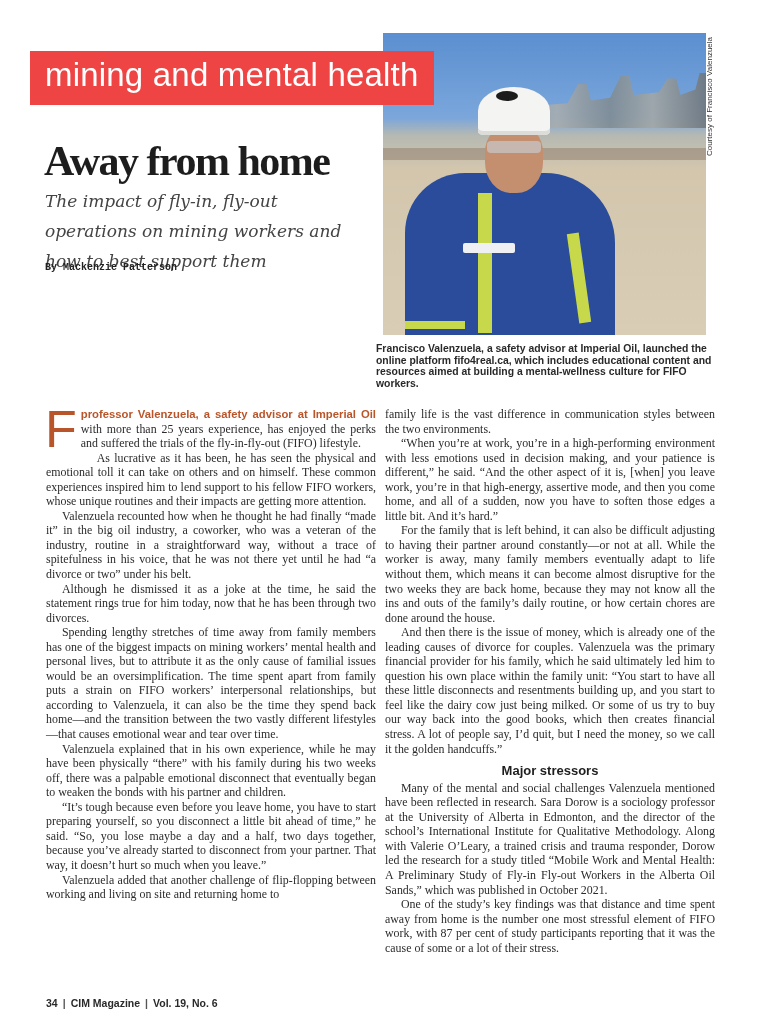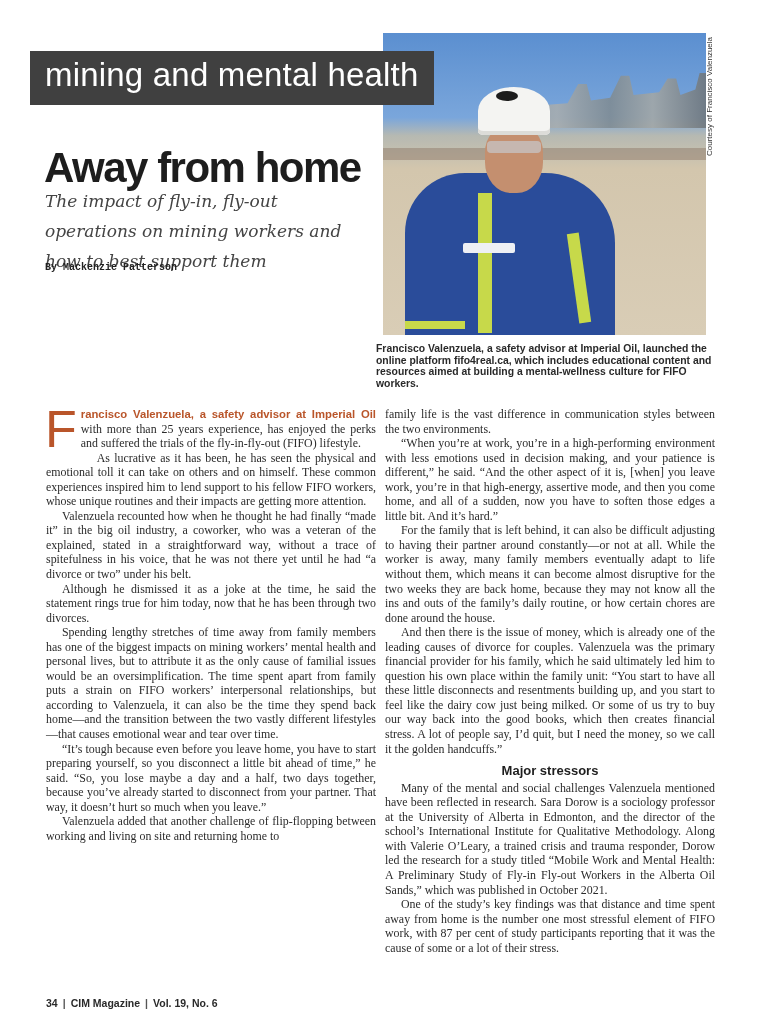--- a/index.html
+++ b/index.html
@@ -49,36 +49,36 @@
     background: #f4f4f2; border-radius: 50% 50% 8% 8%;
     box-shadow: inset 0 -4px 0 #dcdcd8;
   }
   .photo .helmet-logo {
     position: absolute; left: 113px; top: 58px; width: 22px; height: 10px;
     background: #1c1c1c; border-radius: 50%;
   }
 
   .category-bar {
     position: absolute; left: 30px; top: 51px; width: 404px; height: 54px;
-    background: #404040; z-index: 2;
+    background: #ef4444; z-index: 2;
   }
   .category-bar span {
     position: absolute; left: 15px; top: 5px;
     font-family: "Liberation Sans", sans-serif; font-size: 33px; color: #fff;
     letter-spacing: 0.2px; white-space: nowrap;
   }
   .credit {
     position: absolute; left: 705px; top: 36px; width: 14px; height: 120px;
     font-family: "Liberation Sans", sans-serif; font-size: 8px; color: #333;
     writing-mode: vertical-rl; transform: rotate(180deg);
     white-space: nowrap; text-align: left;
   }
   .headline {
-    position: absolute; left: 44px; top: 144px;
-    font-family: Liberation Sans, sans-serif; font-weight: bold; font-size: 42px;
+    position: absolute; left: 44px; top: 137px;
+    font-family: Liberation Serif, serif; font-weight: bold; font-size: 42px;
     color: #1d1d1d; letter-spacing: -1.5px; white-space: nowrap;
   }
   .deck {
     position: absolute; left: 45px; top: 186px; width: 320px;
     font-family: "DejaVu Serif", serif; font-style: italic; font-size: 17px;
     line-height: 30px; color: #444;
   }
   .byline {
     position: absolute; left: 45px; top: 262px;
     font-family: Liberation Mono, monospace; font-weight: bold; font-size: 10px; color: #222;
@@ -138,25 +138,26 @@
 
 <div class="credit">Courtesy of Francisco Valenzuela</div>
 
 <h1 class="headline" style="margin:0;">Away from home</h1>
 <div class="deck">The impact of fly-in, fly-out operations on mining workers and how to best support them</div>
 <div class="byline">By Mackenzie Patterson</div>
 
 <div class="caption">Francisco Valenzuela, a safety advisor at Imperial Oil, launched the online platform fifo4real.ca, which includes educational content and resources aimed at building a mental-wellness culture for FIFO workers.</div>
 
 <div class="col left">
-  <p class="first"><span class="dropcap">F</span><span class="lead-in">rancisco Valenzuela, a safety advisor at Imperial Oil</span><span> with more than 25 years experience, has enjoyed the perks and suffered the trials of the fly-in-fly-out (FIFO) lifestyle.</span></p>
+  <p class="first"><span class="dropcap">F</span><span class="lead-in">professor Valenzuela, a safety advisor at Imperial Oil</span><span> with more than 25 years experience, has enjoyed the perks and suffered the trials of the fly-in-fly-out (FIFO) lifestyle.</span></p>
   <p>As lucrative as it has been, he has seen the physical and emotional toll it can take on others and on himself. These common experiences inspired him to lend support to his fellow FIFO workers, whose unique routines and their impacts are getting more attention.</p>
-  <p>Valenzuela recounted how when he thought he had finally “made it” in the big oil industry, a coworker, who was a veteran of the explained, stated in a straightforward way, without a trace of spitefulness in his voice, that he was not there yet until he had “a divorce or two” under his belt.</p>
+  <p>Valenzuela recounted how when he thought he had finally “made it” in the big oil industry, a coworker, who was a veteran of the industry, routine in a straightforward way, without a trace of spitefulness in his voice, that he was not there yet until he had “a divorce or two” under his belt.</p>
   <p>Although he dismissed it as a joke at the time, he said the statement rings true for him today, now that he has been through two divorces.</p>
   <p>Spending lengthy stretches of time away from family members has one of the biggest impacts on mining workers’ mental health and personal lives, but to attribute it as the only cause of familial issues would be an oversimplification. The time spent apart from family puts a strain on FIFO workers’ interpersonal relationships, but according to Valenzuela, it can also be the time they spend back home—and the transition between the two vastly different lifestyles—that causes emotional wear and tear over time.</p>
+  <p>Valenzuela explained that in his own experience, while he may have been physically “there” with his family during his two weeks off, there was a palpable emotional disconnect that eventually began to weaken the bonds with his partner and children.</p>
   <p>“It’s tough because even before you leave home, you have to start preparing yourself, so you disconnect a little bit ahead of time,” he said. “So, you lose maybe a day and a half, two days together, because you’ve already started to disconnect from your partner. That way, it doesn’t hurt so much when you leave.”</p>
   <p>Valenzuela added that another challenge of flip-flopping between working and living on site and returning home to</p>
 </div>
 
 <div class="col right">
   <p class="noindent">family life is the vast difference in communication styles between the two environments.</p>
   <p>“When you’re at work, you’re in a high-performing environment with less emotions used in decision making, and your patience is different,” he said. “And the other aspect of it is, [when] you leave work, you’re in that high-energy, assertive mode, and then you come home, and all of a sudden, now you have to soften those edges a little bit. And it’s hard.”</p>
   <p>For the family that is left behind, it can also be difficult adjusting to having their partner around constantly—or not at all. While the worker is away, many family members eventually adapt to life without them, which means it can become almost disruptive for the two weeks they are back home, because they may not know all the ins and outs of the family’s daily routine, or how certain chores are done around the house.</p>
   <p>And then there is the issue of money, which is already one of the leading causes of divorce for couples. Valenzuela was the primary financial provider for his family, which he said ultimately led him to question his own place within the family unit: “You start to have all these little disconnects and resentments building up, and you start to feel like the dairy cow just being milked. Or some of us try to buy our way back into the good books, which then creates financial stress. A lot of people say, I’d quit, but I need the money, so we call it the golden handcuffs.”</p>
   <h3>Major stressors</h3>

